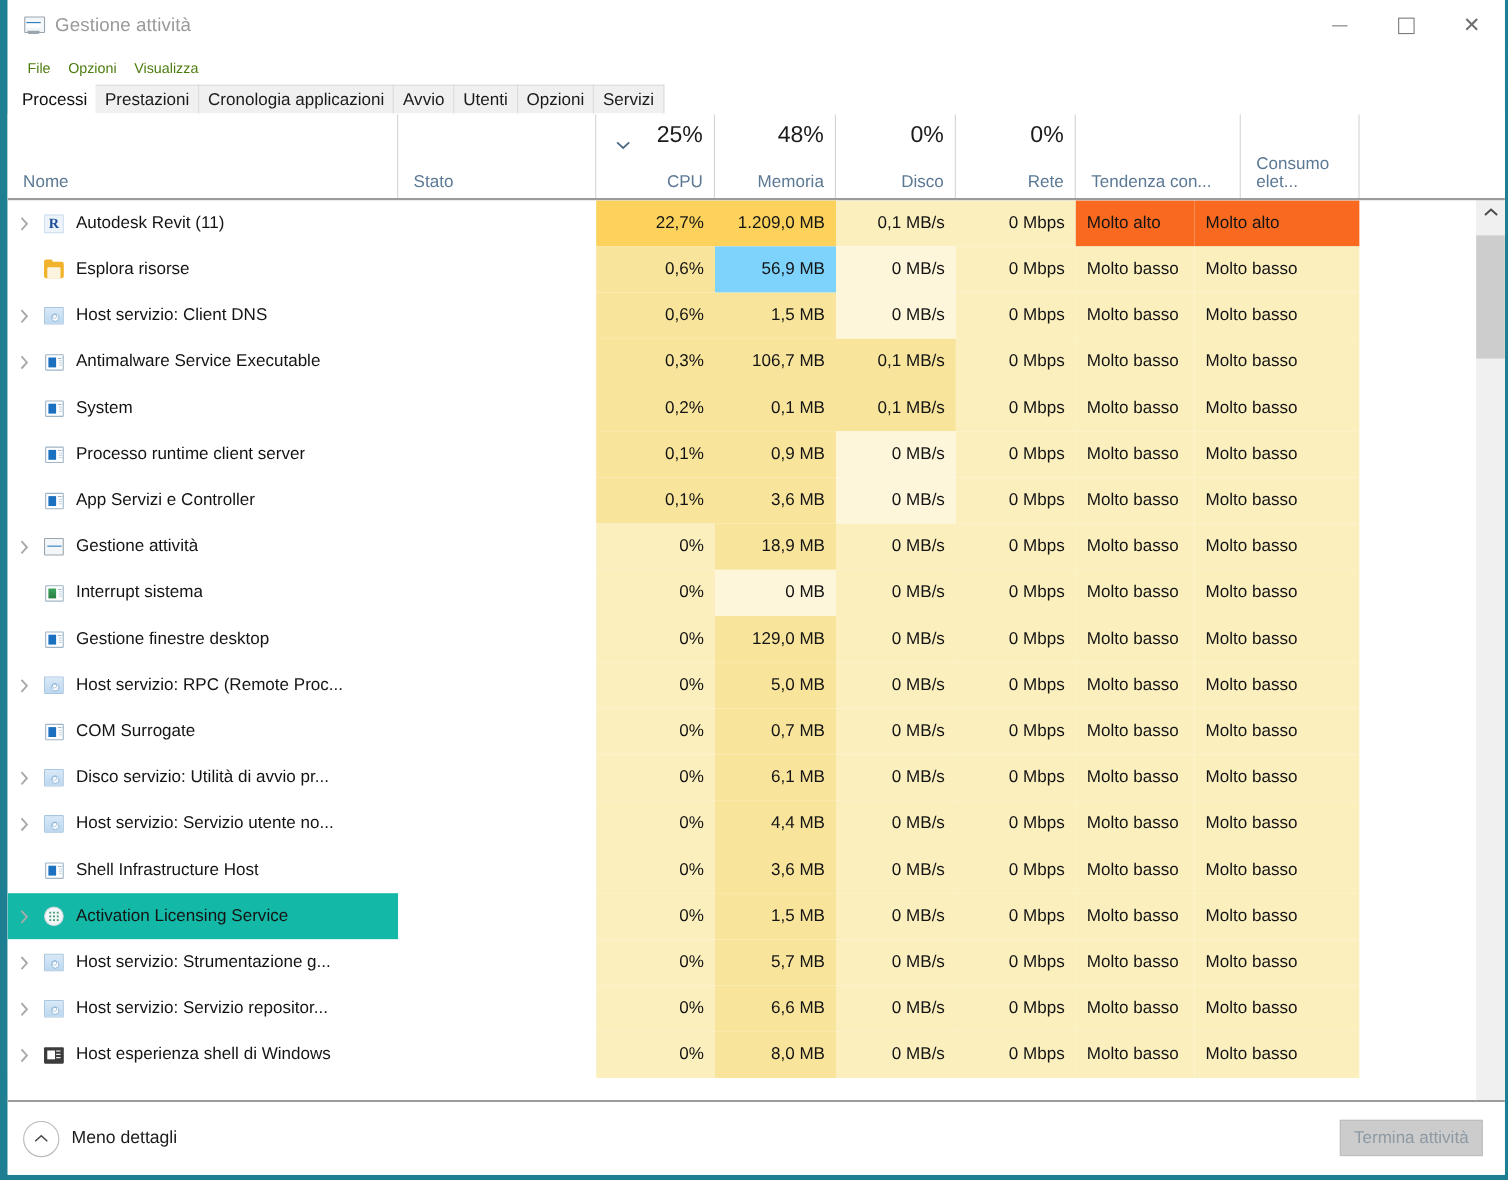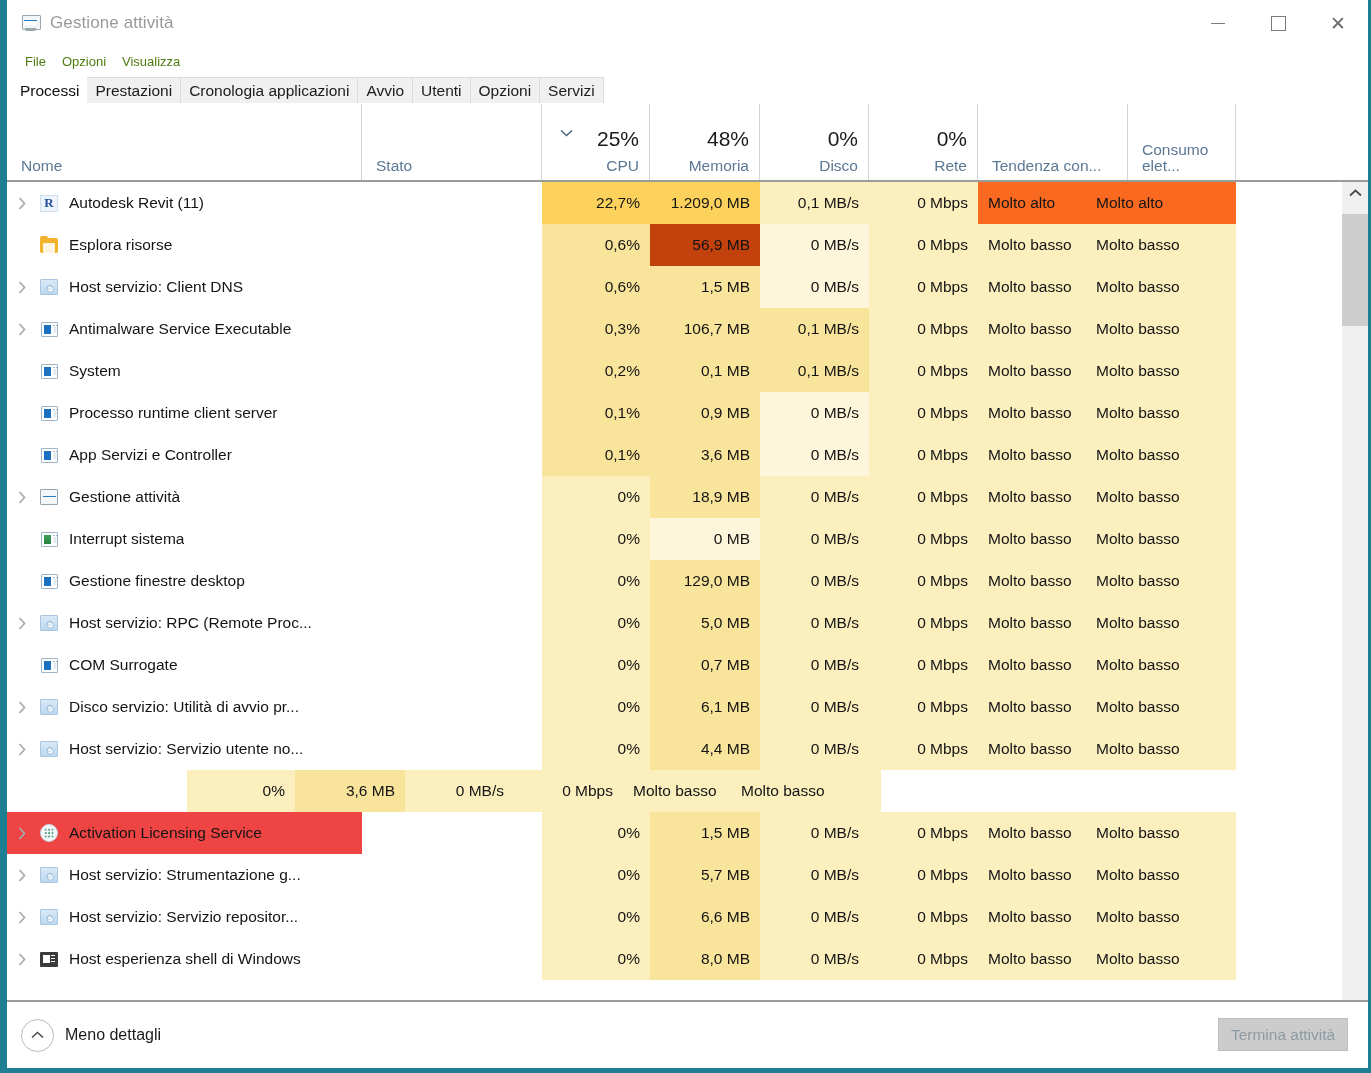--- a/index.html
+++ b/index.html
@@ -93,21 +93,21 @@
     box-sizing:border-box;position:relative;
   }
   .hc{
     box-sizing:border-box;position:relative;display:flex;flex-direction:column;
     justify-content:flex-end;padding-bottom:7px;
     border-right:1px solid #d4d4d4;
   }
   .hc.noline{border-right:none;}
   .hc .big{
     font-size:21px;color:#1b1b1b;text-align:right;padding-right:10px;
-    line-height:1;margin-bottom:9px;font-weight:400;
+    line-height:1;margin-bottom:25px;font-weight:400;
   }
   .hc .lbl{font-size:15.5px;color:#5b7894;line-height:1;}
   .hc.right .lbl{text-align:right;padding-right:10px;}
   .hc.left .lbl{text-align:left;padding-left:14px;}
   .sortchev{
     position:absolute;left:18px;top:19px;width:13px;height:8px;color:#4b6a86;
   }
 
   
   .c-name{width:355px;}
@@ -306,21 +306,21 @@
           <div class="row">
             <div class="cell txt name" style="width: 355px; flex: 0 0 355px; background: rgb(255, 255, 255);">
               <span class="chev"></span>
               <span class="ico">
                 <span class="ic-folder"></span>
               </span>
               <span class="pname">Esplora risorse</span>
             </div>
             <div class="cell txt" style="width: 180px; flex: 0 0 180px; background: rgb(255, 255, 255);"></div>
             <div class="cell num" style="width: 108px; flex: 0 0 108px; background: rgb(248, 228, 155);">0,6%</div>
-            <div class="cell num" style="width: 110px; flex: 0 0 110px; background: #c2410c;">56,9 MB</div>
+            <div class="cell num" style="width: 110px; flex: 0 0 110px; background: #7dd3fc;">56,9 MB</div>
             <div class="cell num" style="width: 109px; flex: 0 0 109px; background: rgb(253, 246, 218);">0 MB/s</div>
             <div class="cell num" style="width: 109px; flex: 0 0 109px; background: rgb(251, 239, 190);">0 Mbps</div>
             <div class="cell txt" style="width: 108px; flex: 0 0 108px; background: rgb(251, 239, 190);">Molto basso</div>
             <div class="cell txt" style="width: 150px; flex: 0 0 150px; background: rgb(251, 239, 190);">Molto basso</div>
             <div class="cell" style="flex: 1 1 auto; background: rgb(255, 255, 255);"></div>
           </div>
           <div class="row">
             <div class="cell txt name" style="width: 355px; flex: 0 0 355px; background: rgb(255, 255, 255);">
               <span class="chev">
                 <svg width="8" height="13" viewBox="0 0 8 13">
@@ -558,31 +558,38 @@
             <div class="cell txt" style="width: 180px; flex: 0 0 180px; background: rgb(255, 255, 255);"></div>
             <div class="cell num" style="width: 108px; flex: 0 0 108px; background: rgb(251, 239, 190);">0%</div>
             <div class="cell num" style="width: 110px; flex: 0 0 110px; background: rgb(248, 228, 155);">4,4 MB</div>
             <div class="cell num" style="width: 109px; flex: 0 0 109px; background: rgb(251, 239, 190);">0 MB/s</div>
             <div class="cell num" style="width: 109px; flex: 0 0 109px; background: rgb(251, 239, 190);">0 Mbps</div>
             <div class="cell txt" style="width: 108px; flex: 0 0 108px; background: rgb(251, 239, 190);">Molto basso</div>
             <div class="cell txt" style="width: 150px; flex: 0 0 150px; background: rgb(251, 239, 190);">Molto basso</div>
             <div class="cell" style="flex: 1 1 auto; background: rgb(255, 255, 255);"></div>
           </div>
           <div class="row">
+            <div class="cell txt name" style="width: 355px; flex: 0 0 355px; background: rgb(255, 255, 255);">
+              <span class="chev"></span>
+              <span class="ico">
+                <span class="ic-win"></span>
+              </span>
+              <span class="pname">Shell Infrastructure Host</span>
+            </div>
             <div class="cell txt" style="width: 180px; flex: 0 0 180px; background: rgb(255, 255, 255);"></div>
             <div class="cell num" style="width: 108px; flex: 0 0 108px; background: rgb(251, 239, 190);">0%</div>
             <div class="cell num" style="width: 110px; flex: 0 0 110px; background: rgb(248, 228, 155);">3,6 MB</div>
             <div class="cell num" style="width: 109px; flex: 0 0 109px; background: rgb(251, 239, 190);">0 MB/s</div>
             <div class="cell num" style="width: 109px; flex: 0 0 109px; background: rgb(251, 239, 190);">0 Mbps</div>
             <div class="cell txt" style="width: 108px; flex: 0 0 108px; background: rgb(251, 239, 190);">Molto basso</div>
             <div class="cell txt" style="width: 150px; flex: 0 0 150px; background: rgb(251, 239, 190);">Molto basso</div>
             <div class="cell" style="flex: 1 1 auto; background: rgb(255, 255, 255);"></div>
           </div>
           <div class="row">
-            <div class="cell txt name" style="width: 355px; flex: 0 0 355px; background: #ef4444;">
+            <div class="cell txt name" style="width: 355px; flex: 0 0 355px; background: #14b8a6;">
               <span class="chev">
                 <svg width="8" height="13" viewBox="0 0 8 13">
                   <path d="M1.5 1 L6.5 6.5 L1.5 12" fill="none" stroke="#a9a9a9" stroke-width="1.7"></path>
                 </svg>
               </span>
               <span class="ico">
                 <span class="ic-dots">
                   <i></i>
                 </span>
               </span>

